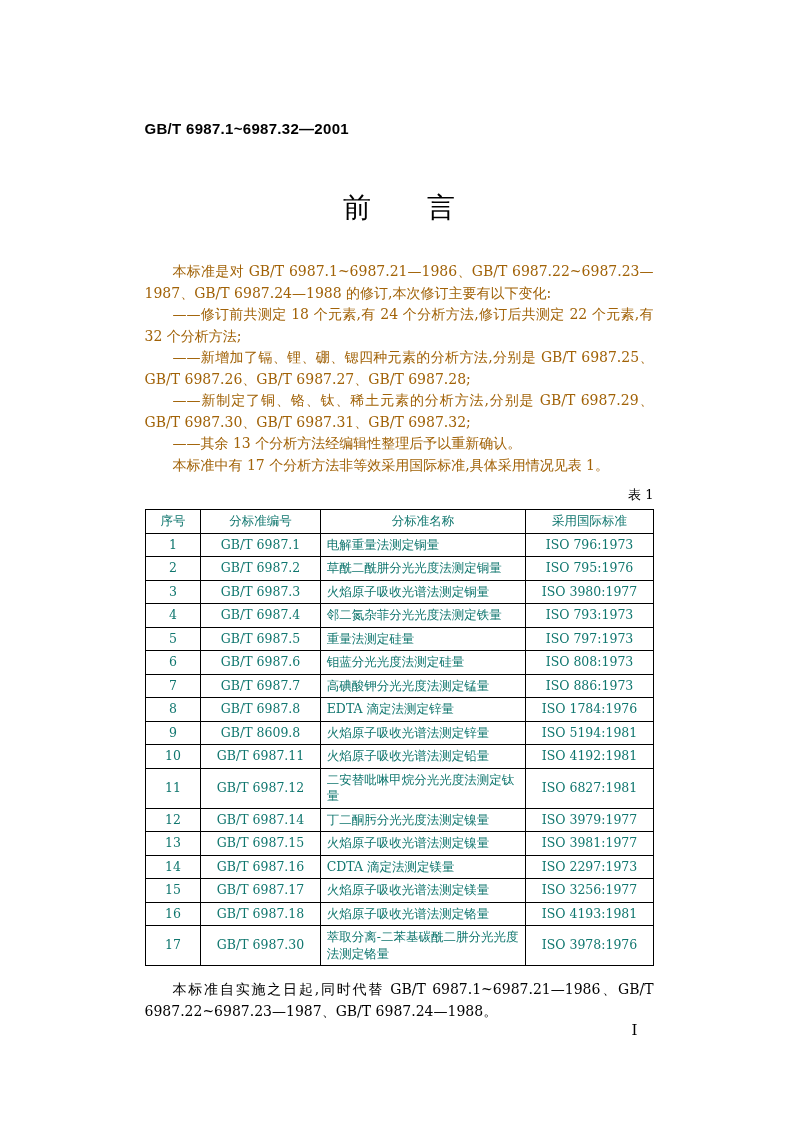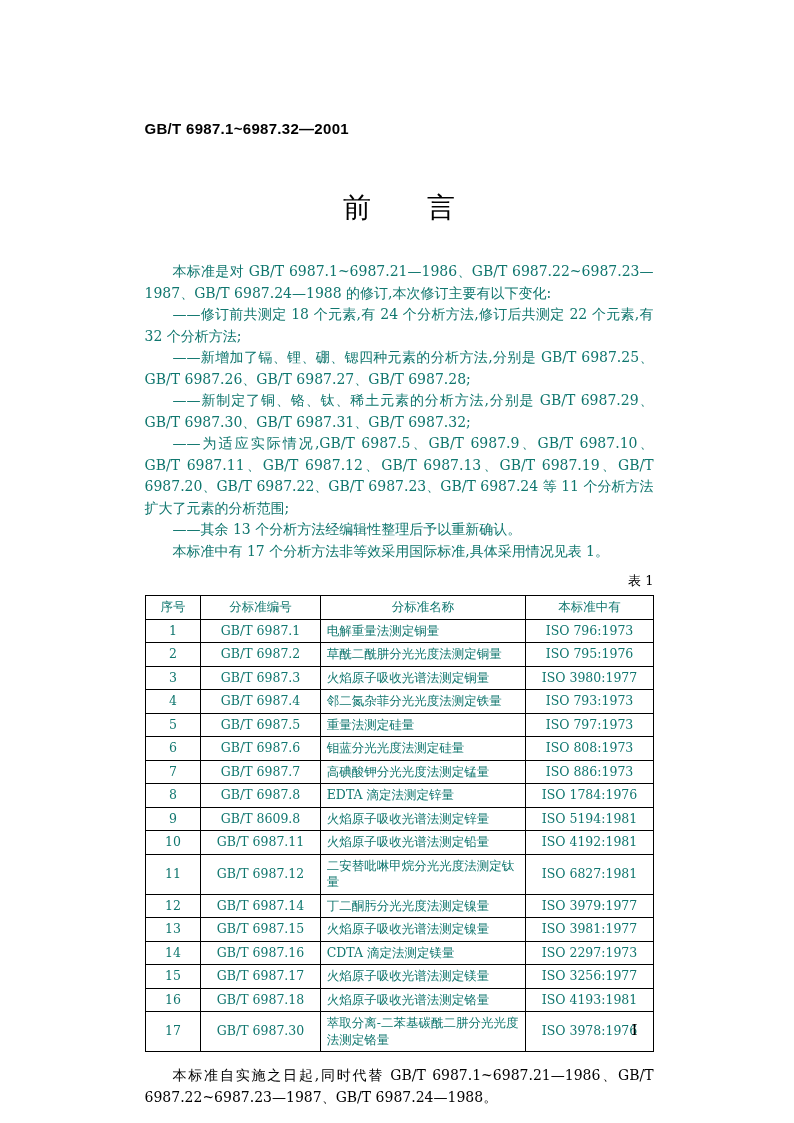--- a/index.html
+++ b/index.html
@@ -34,21 +34,21 @@
   }
 
   .foreword {
     margin-top: 34px;
   }
   .para {
     font-size: 14px;
     line-height: 21.5px;
     text-indent: 2em;
     text-align: justify;
-    color: #0f766e;
+    color: #a16207;
   }
 
   .table-caption {
     margin-top: 10px;
     margin-bottom: 5px;
     text-align: right;
     font-size: 13px;
     color: #000;
   }
 
@@ -101,41 +101,40 @@
   <div class="doc-number">GB/T 6987.1~6987.32—2001</div>
 
   <h1 class="doc-title">前　　言</h1>
 
   <div class="foreword">
 
   <p class="para">本标准是对 GB/T 6987.1~6987.21—1986、GB/T 6987.22~6987.23—1987、GB/T 6987.24—1988 的修订,本次修订主要有以下变化:</p>
       <p class="para">——修订前共测定 18 个元素,有 24 个分析方法,修订后共测定 22 个元素,有 32 个分析方法;</p>
       <p class="para">——新增加了镉、锂、硼、锶四种元素的分析方法,分别是 GB/T 6987.25、GB/T 6987.26、GB/T 6987.27、GB/T 6987.28;</p>
       <p class="para">——新制定了铜、铬、钛、稀土元素的分析方法,分别是 GB/T 6987.29、GB/T 6987.30、GB/T 6987.31、GB/T 6987.32;</p>
-      <p class="para">——为适应实际情况,GB/T 6987.5、GB/T 6987.9、GB/T 6987.10、GB/T 6987.11、GB/T 6987.12、GB/T 6987.13、GB/T 6987.19、GB/T 6987.20、GB/T 6987.22、GB/T 6987.23、GB/T 6987.24 等 11 个分析方法扩大了元素的分析范围;</p>
       <p class="para">——其余 13 个分析方法经编辑性整理后予以重新确认。</p>
       <p class="para">本标准中有 17 个分析方法非等效采用国际标准,具体采用情况见表 1。</p>
     </div>
 
   <div class="table-caption">表 1</div>
 
   <table class="std-table">
     <colgroup>
       <col class="c-index">
       <col class="c-code">
       <col class="c-name">
       <col class="c-iso">
     </colgroup>
     <thead>
       <tr>
 
       <th>序号</th>
           <th>分标准编号</th>
           <th>分标准名称</th>
-          <th>本标准中有</th>
+          <th>采用国际标准</th>
         </tr>
     </thead>
     <tbody>
 
     <tr>
           <td class="c-center">1</td>
           <td class="c-center">GB/T 6987.1</td>
           <td class="c-left">电解重量法测定铜量</td>
           <td class="c-center">ISO 796:1973</td>
         </tr>

